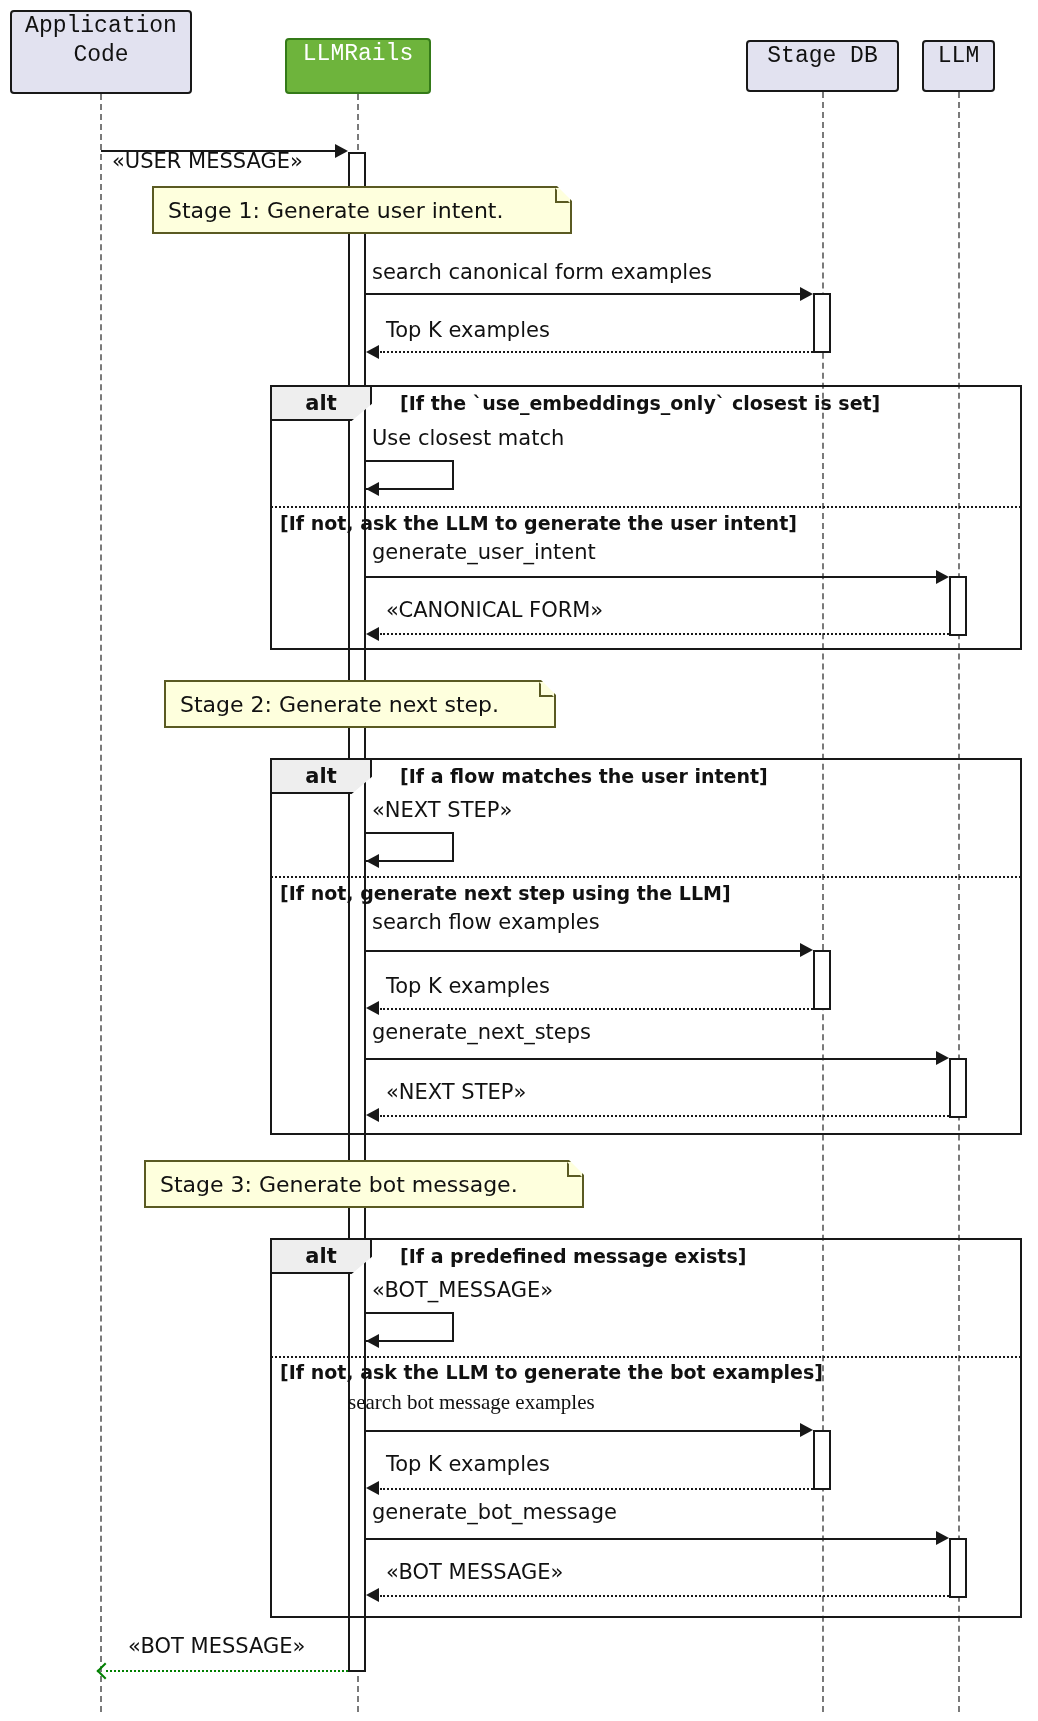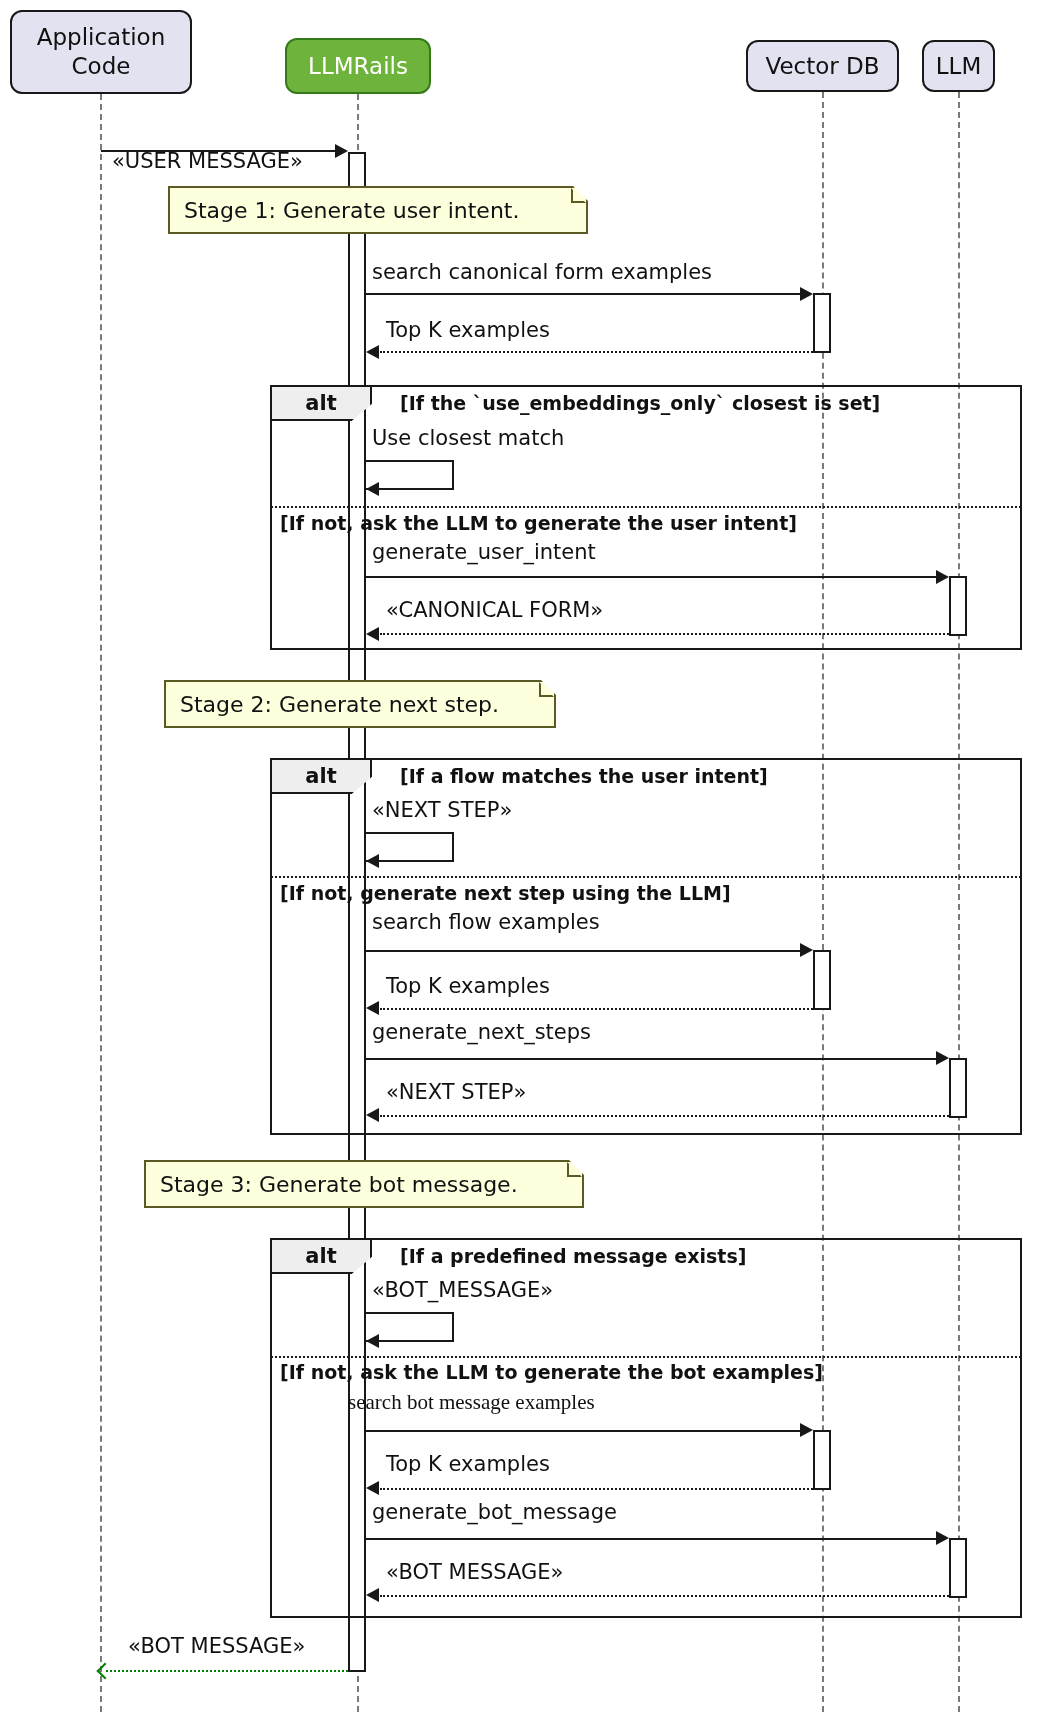--- a/index.html
+++ b/index.html
@@ -12,23 +12,23 @@
     height: 1721px;
     background: var(--background, #ffffff);
     overflow: hidden;
   }
 
   
   .p {
     position: absolute;
     background: var(--participant-fill, #E2E2F0);
     border: 2px solid var(--participant-border, #181818);
-    border-radius: 12px;
-    display: flex; align-items: center; justify-content: center;
-    text-align: center; font-size: 23px; line-height: 1.25;
+    border-radius: 4px;
+    display: flex; justify-content: center;
+    text-align: center; font-size: 23px; line-height: 1.25; font-family: Liberation Mono, monospace;
   }
   .p.green {
     background: var(--llmrails-fill, #6EB43C);
     border-color: var(--llmrails-border, #347A18);
     color: var(--llmrails-text, #ffffff);
   }
 
   
   .life { position: absolute; width: 0; border-left: 2px dashed var(--lifeline, #7A7A7A); }
 
@@ -103,31 +103,31 @@
   <div class="act" style="left:813px; top:1430px; height:60px;"></div>
   <div class="act" style="left:949px; top:1538px; height:60px;"></div>
 
   <div class="p" style="left:10px; top:10px; width:182px; height:84px;">
     <span>Application Code</span>
   </div>
   <div class="p green" style="left:285px; top:38px; width:146px; height:56px;">
     <span>LLMRails</span>
   </div>
   <div class="p" style="left:746px; top:40px; width:153px; height:52px;">
-    <span>Vector DB</span>
+    <span>Stage DB</span>
   </div>
   <div class="p" style="left:922px; top:40px; width:73px; height:52px;">
     <span>LLM</span>
   </div>
 
   <div class="lbl" style="left:112px; top:122px;margin-top:27px;">«USER MESSAGE»</div>
   <div class="line" style="left:101px; top:150px; width:235px;"></div>
   <div class="ah-r" style="left:335px; top:144px;"></div>
 
-  <div class="note" style="left:152px; top:186px; width:420px; height:48px;margin-left:16px;">
+  <div class="note" style="left:152px; top:186px; width:420px; height:48px;">
     <span>Stage 1: Generate user intent.</span>
     <div class="fold"></div>
   </div>
 
   <div class="lbl" style="left:372px; top:260px;">search canonical form examples</div>
   <div class="line" style="left:366px; top:293px; width:434px;"></div>
   <div class="ah-r" style="left:800px; top:287px;"></div>
 
   <div class="lbl" style="left:386px; top:318px;">Top K examples</div>
   <div class="line ret" style="left:380px; top:351px; width:433px;"></div>

